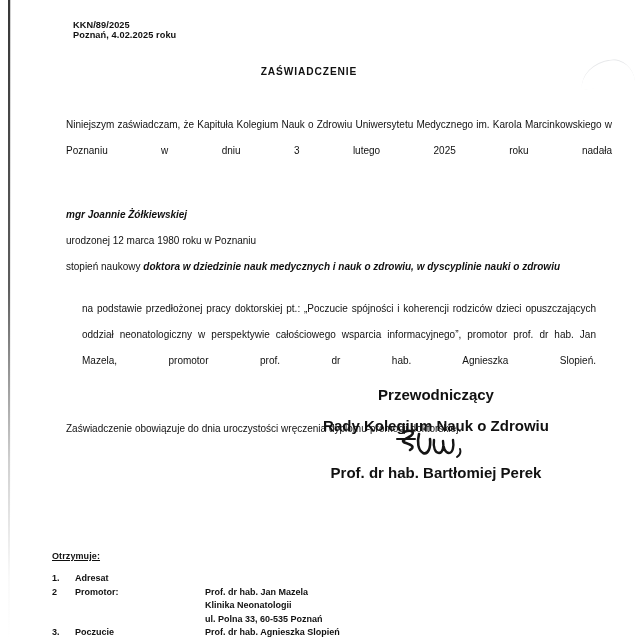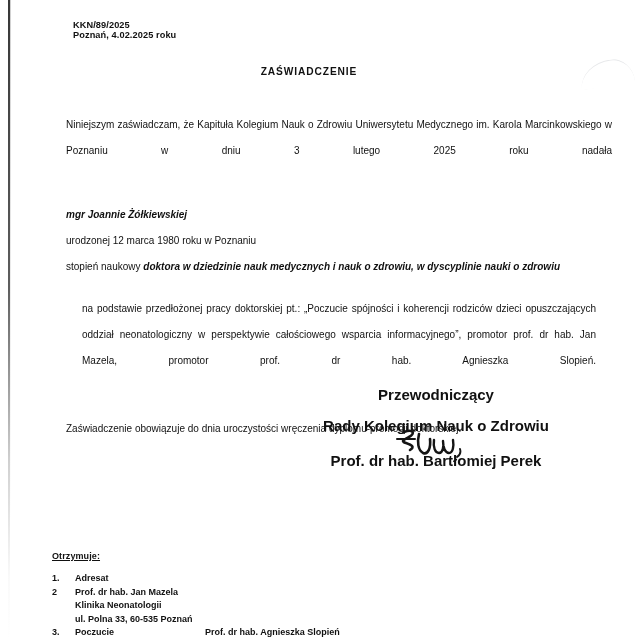--- a/index.html
+++ b/index.html
@@ -154,21 +154,21 @@
   }
   .sig-mark {
     height: 26px;
     margin: -4px 0 -4px 0;
     display: flex;
     justify-content: center;
     align-items: center;
   }
   .sig-name {
     font-weight: bold;
-    margin: 0;
+    margin: 12px;
   }
 
   
   .dist-block {
     position: absolute;
     left: 52px;
     top: 551px;
     width: 540px;
     font-size: 9.0px;
     font-weight: bold;
@@ -255,20 +255,21 @@
       <div class="dist-heading">Otrzymuje:</div>
 
       <div class="dist-row">
         <span class="dist-num">1.</span>
         <span class="dist-label u">Adresat</span>
         <span class="dist-addr"></span>
       </div>
 
       <div class="dist-row">
         <span class="dist-num">2</span>
+        <span class="dist-label">Promotor:</span>
         <span class="dist-addr">
           <div>Prof. dr hab. Jan Mazela</div>
           <div>Klinika Neonatologii</div>
           <div>ul. Polna 33, 60-535 Poznań</div>
         </span>
       </div>
 
       <div class="dist-row">
         <span class="dist-num">3.</span>
         <span class="dist-label">Poczucie</span>

